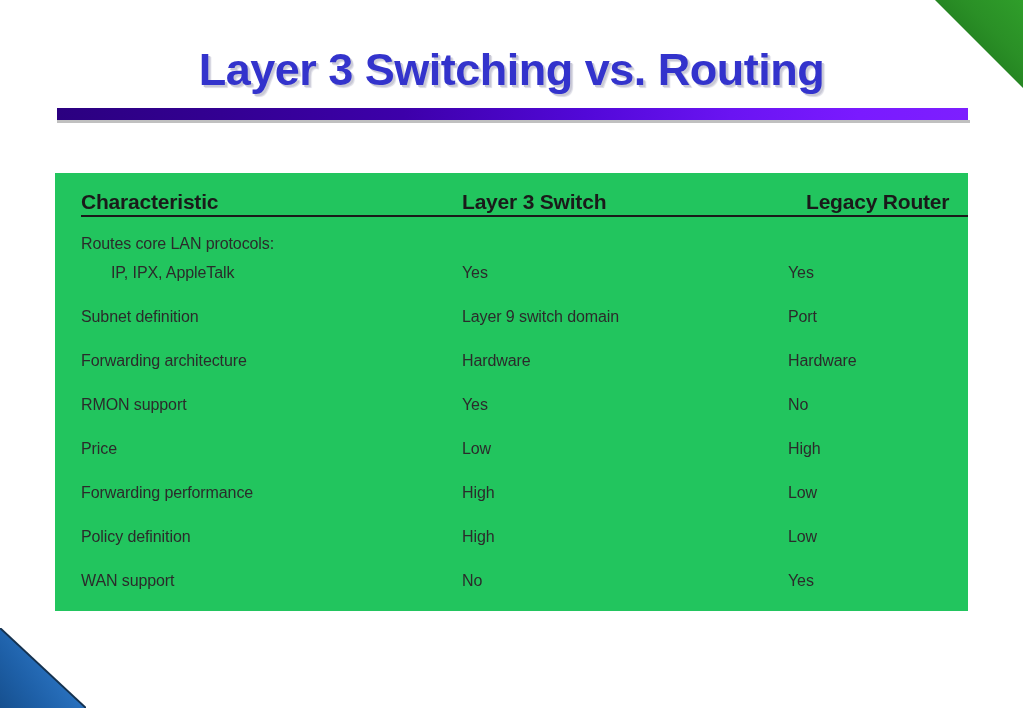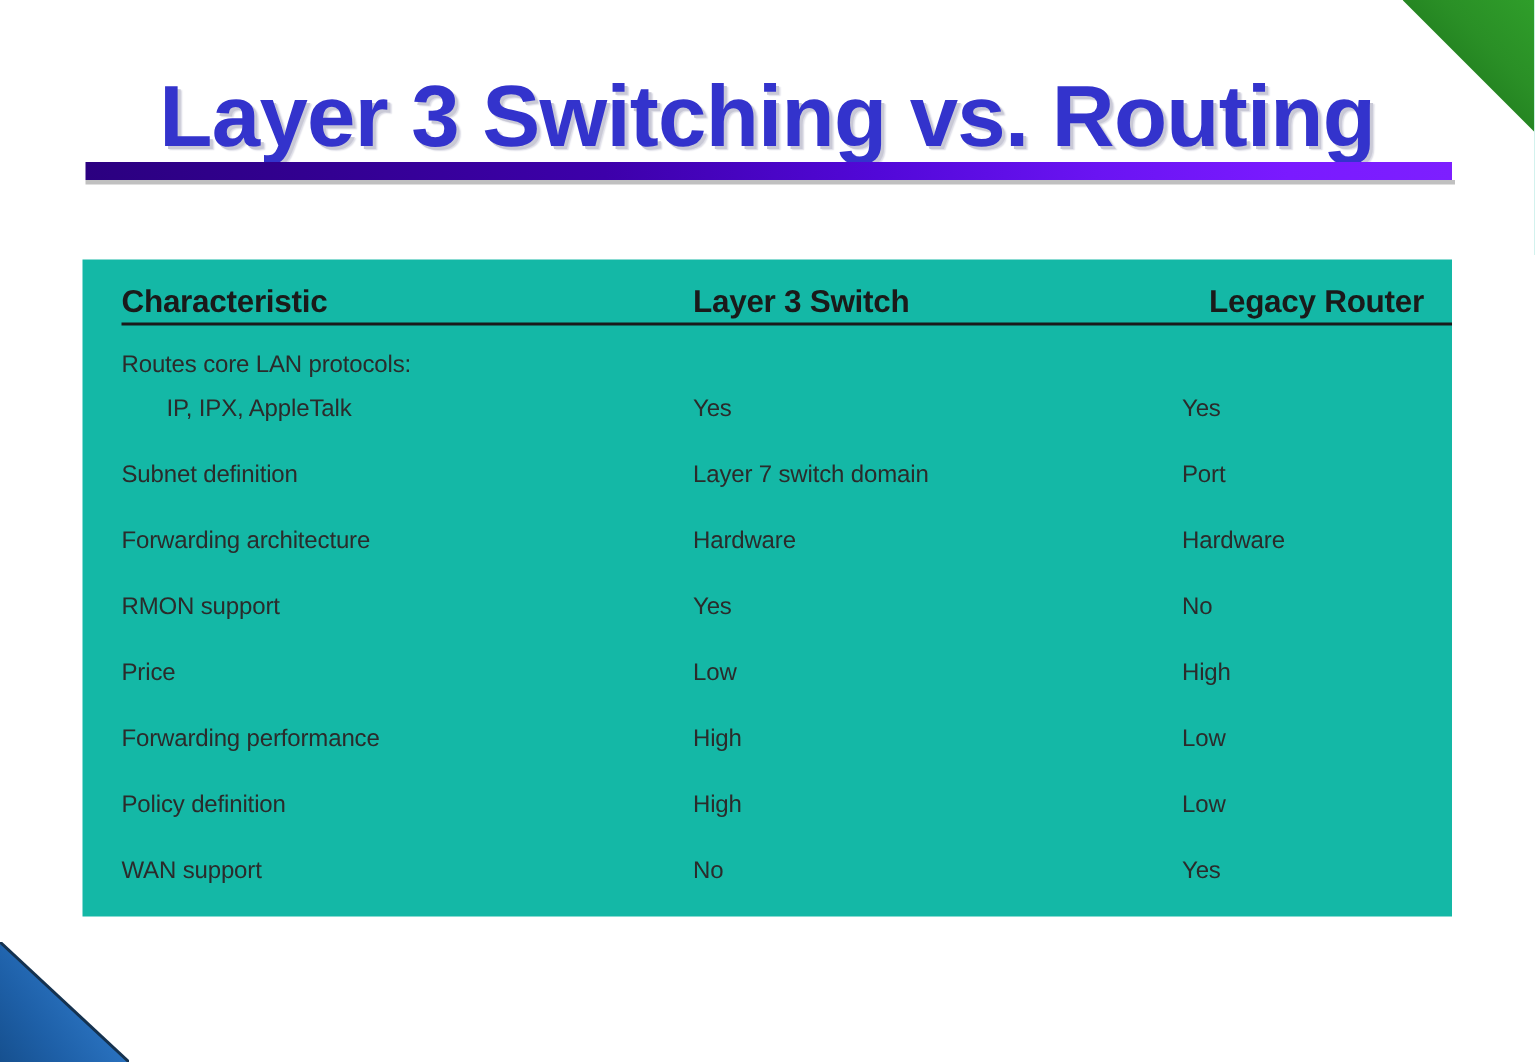--- a/index.html
+++ b/index.html
@@ -53,21 +53,21 @@
   }
 
   
   .title {
     position: absolute;
     left: 0;
     top: 44px;
     width: 1023px;
     text-align: center;
     font-family: "Liberation Sans", sans-serif;
-    font-size: 58px;
+    font-size: 45px;
     font-weight: bold;
     font-stretch: condensed;
     letter-spacing: -0.5px;
     color: #3333cc;
     text-shadow: 2px 2px 0 #c9c9d6, 3px 3px 1px #dcdce6;
     white-space: nowrap;
   }
 
   
   .title-rule {
@@ -95,21 +95,21 @@
     background: rgba(140,140,140,0.55);
   }
 
   
   .table-panel {
     position: absolute;
     left: 55px;
     top: 173px;
     width: 913px;
     height: 438px;
-    background: #14b8a6;
+    background: #22c55e;
   }
 
   .table-inner {
     position: absolute;
     left: 26px;
     top: 0;
     right: 0;
     bottom: 0;
   }
 
@@ -208,21 +208,21 @@
           <div class="cell c1">
             <span class="line1">Routes core LAN protocols:</span>
             <span class="line2">IP, IPX, AppleTalk</span>
           </div>
           <div class="cell c2">Yes</div>
           <div class="cell c3">Yes</div>
         </div>
 
         <div class="row">
           <div class="cell c1">Subnet definition</div>
-          <div class="cell c2">Layer 7 switch domain</div>
+          <div class="cell c2">Layer 9 switch domain</div>
           <div class="cell c3">Port</div>
         </div>
 
         <div class="row">
           <div class="cell c1">Forwarding architecture</div>
           <div class="cell c2">Hardware</div>
           <div class="cell c3">Hardware</div>
         </div>
 
         <div class="row">

